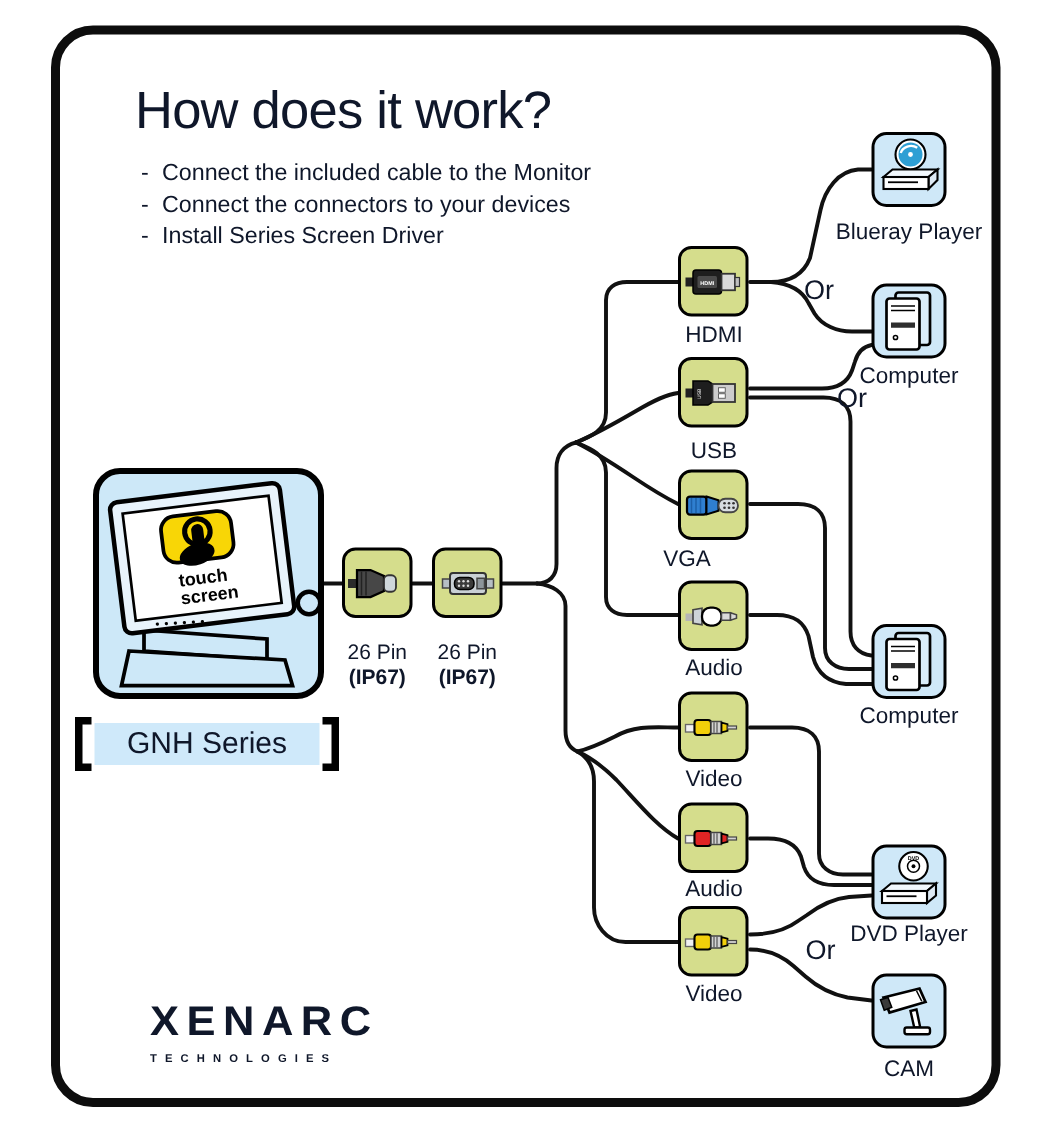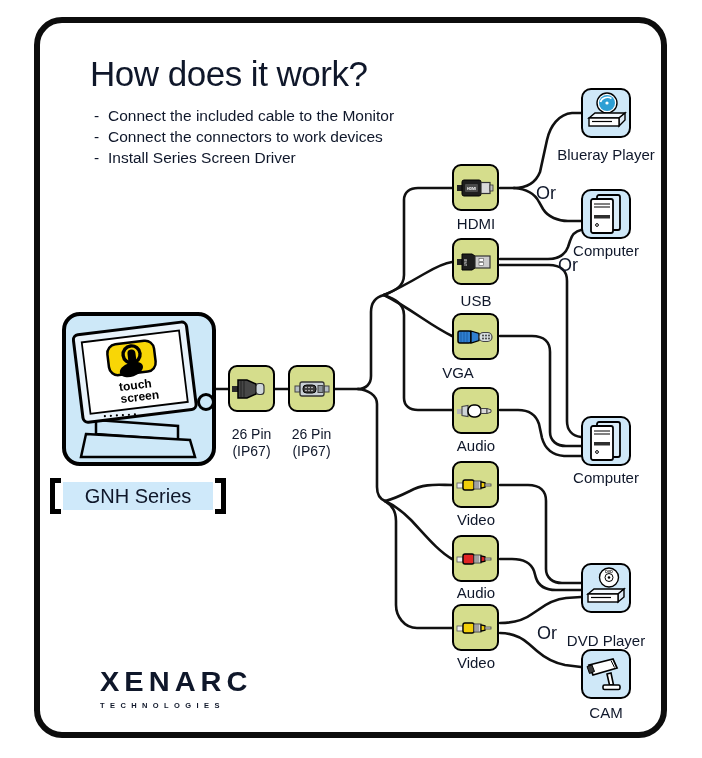--- a/index.html
+++ b/index.html
@@ -16,21 +16,21 @@
   #wires{left:0;top:0;z-index:1;}
   #title{left:90px;top:54px;font-size:35px;letter-spacing:-0.5px;z-index:2;}
   .bullet-row{left:94px;width:420px;height:21px;display:flex;font-size:15.5px;z-index:2;}
   .bullet-dash{width:14px;}
   .box{box-sizing:border-box;border:2.5px solid #000;z-index:2;display:flex;
        align-items:center;justify-content:center;}
   .conn{width:47px;height:47px;border-radius:9px;background:var(--connector_bg);}
   .dev{width:50px;height:50px;border-radius:10px;background:var(--device_bg);}
   .lbl{z-index:2;font-size:15px;text-align:center;}
   .pinlbl{width:75px;text-align:center;z-index:2;font-size:14px;line-height:17px;}
-  .pinlbl .spec{font-weight:normal;}
+  .pinlbl .spec{font-weight:bold;}
   .orlbl{z-index:2;font-size:18px;}
   #monitor-box{left:62px;top:312px;width:154px;height:154px;border:4px solid #000;
                border-radius:18px;background:var(--monitor_bg);box-sizing:border-box;z-index:2;}
   #gnh{left:50px;top:478px;width:176px;height:36px;display:flex;align-items:stretch;z-index:2;}
   .brkt{width:11px;box-sizing:border-box;}
   .brkt.l{border-left:5px solid #000;border-top:5px solid #000;border-bottom:5px solid #000;}
   .brkt.r{border-right:5px solid #000;border-top:5px solid #000;border-bottom:5px solid #000;}
   #gnh-box{flex:1;margin:4px 2px;background:var(--gnh_bg);display:flex;align-items:center;
            justify-content:center;font-size:20px;}
   #logo{left:100px;top:666px;z-index:2;}
@@ -82,21 +82,21 @@
     </g>
   </svg>
 
   <div class="abs" id="title">How does it work?</div>
   <div class="abs bullet-row" style="top:107px">
     <span class="bullet-dash">-</span>
     <span>Connect the included cable to the Monitor</span>
   </div>
   <div class="abs bullet-row" style="top:128px">
     <span class="bullet-dash">-</span>
-    <span>Connect the connectors to work devices</span>
+    <span>Connect the connectors to your devices</span>
   </div>
   <div class="abs bullet-row" style="top:149px">
     <span class="bullet-dash">-</span>
     <span>Install Series Screen Driver</span>
   </div>
 
   <div class="abs" id="monitor-box">
     <svg width="146" height="146" viewBox="0 0 146 146">
       <polygon points="30,104 112,110 112,124 30,118" fill="var(--monitor_bg)" stroke="#000" stroke-width="2.5"></polygon>
       <polygon points="20,118 124,124 129,141 15,141" fill="var(--monitor_bg)" stroke="#000" stroke-width="2.5"></polygon>
@@ -302,21 +302,21 @@
       <polygon points="3,14.5 8,13 10.5,19.5 5.5,21.5" fill="#3a3a3a" stroke="#000" stroke-width="1"></polygon>
       <line x1="27" y1="8.5" x2="30.5" y2="15.5" stroke="#000" stroke-width="1"></line>
       <polygon points="23,22 27,21 29.5,33 25.5,33" fill="#fff" stroke="#000" stroke-width="1.6"></polygon>
       <rect x="19" y="33" width="17" height="4.5" rx="1.5" fill="#fff" stroke="#000" stroke-width="1.6"></rect>
     </svg>
   </div>
 
   <div class="abs lbl" style="left:536px;top:146px;width:140px">Blueray Player</div>
   <div class="abs lbl" style="left:536px;top:242px;width:140px">Computer</div>
   <div class="abs lbl" style="left:536px;top:469px;width:140px">Computer</div>
-  <div class="abs lbl" style="left:536px;top:632px;width:140px">DVD Player</div>
+  <div class="abs lbl" style="left:536px;top:614px;width:140px">DVD Player</div>
   <div class="abs lbl" style="left:536px;top:704px;width:140px">CAM</div>
 
   <div class="abs orlbl" style="left:536px;top:183px">Or</div>
   <div class="abs orlbl" style="left:558px;top:255px">Or</div>
   <div class="abs orlbl" style="left:537px;top:623px">Or</div>
 
   <div class="abs" id="logo">
     <div id="logo-brand">XENARC</div>
     <div id="logo-sub">TECHNOLOGIES</div>
   </div>

